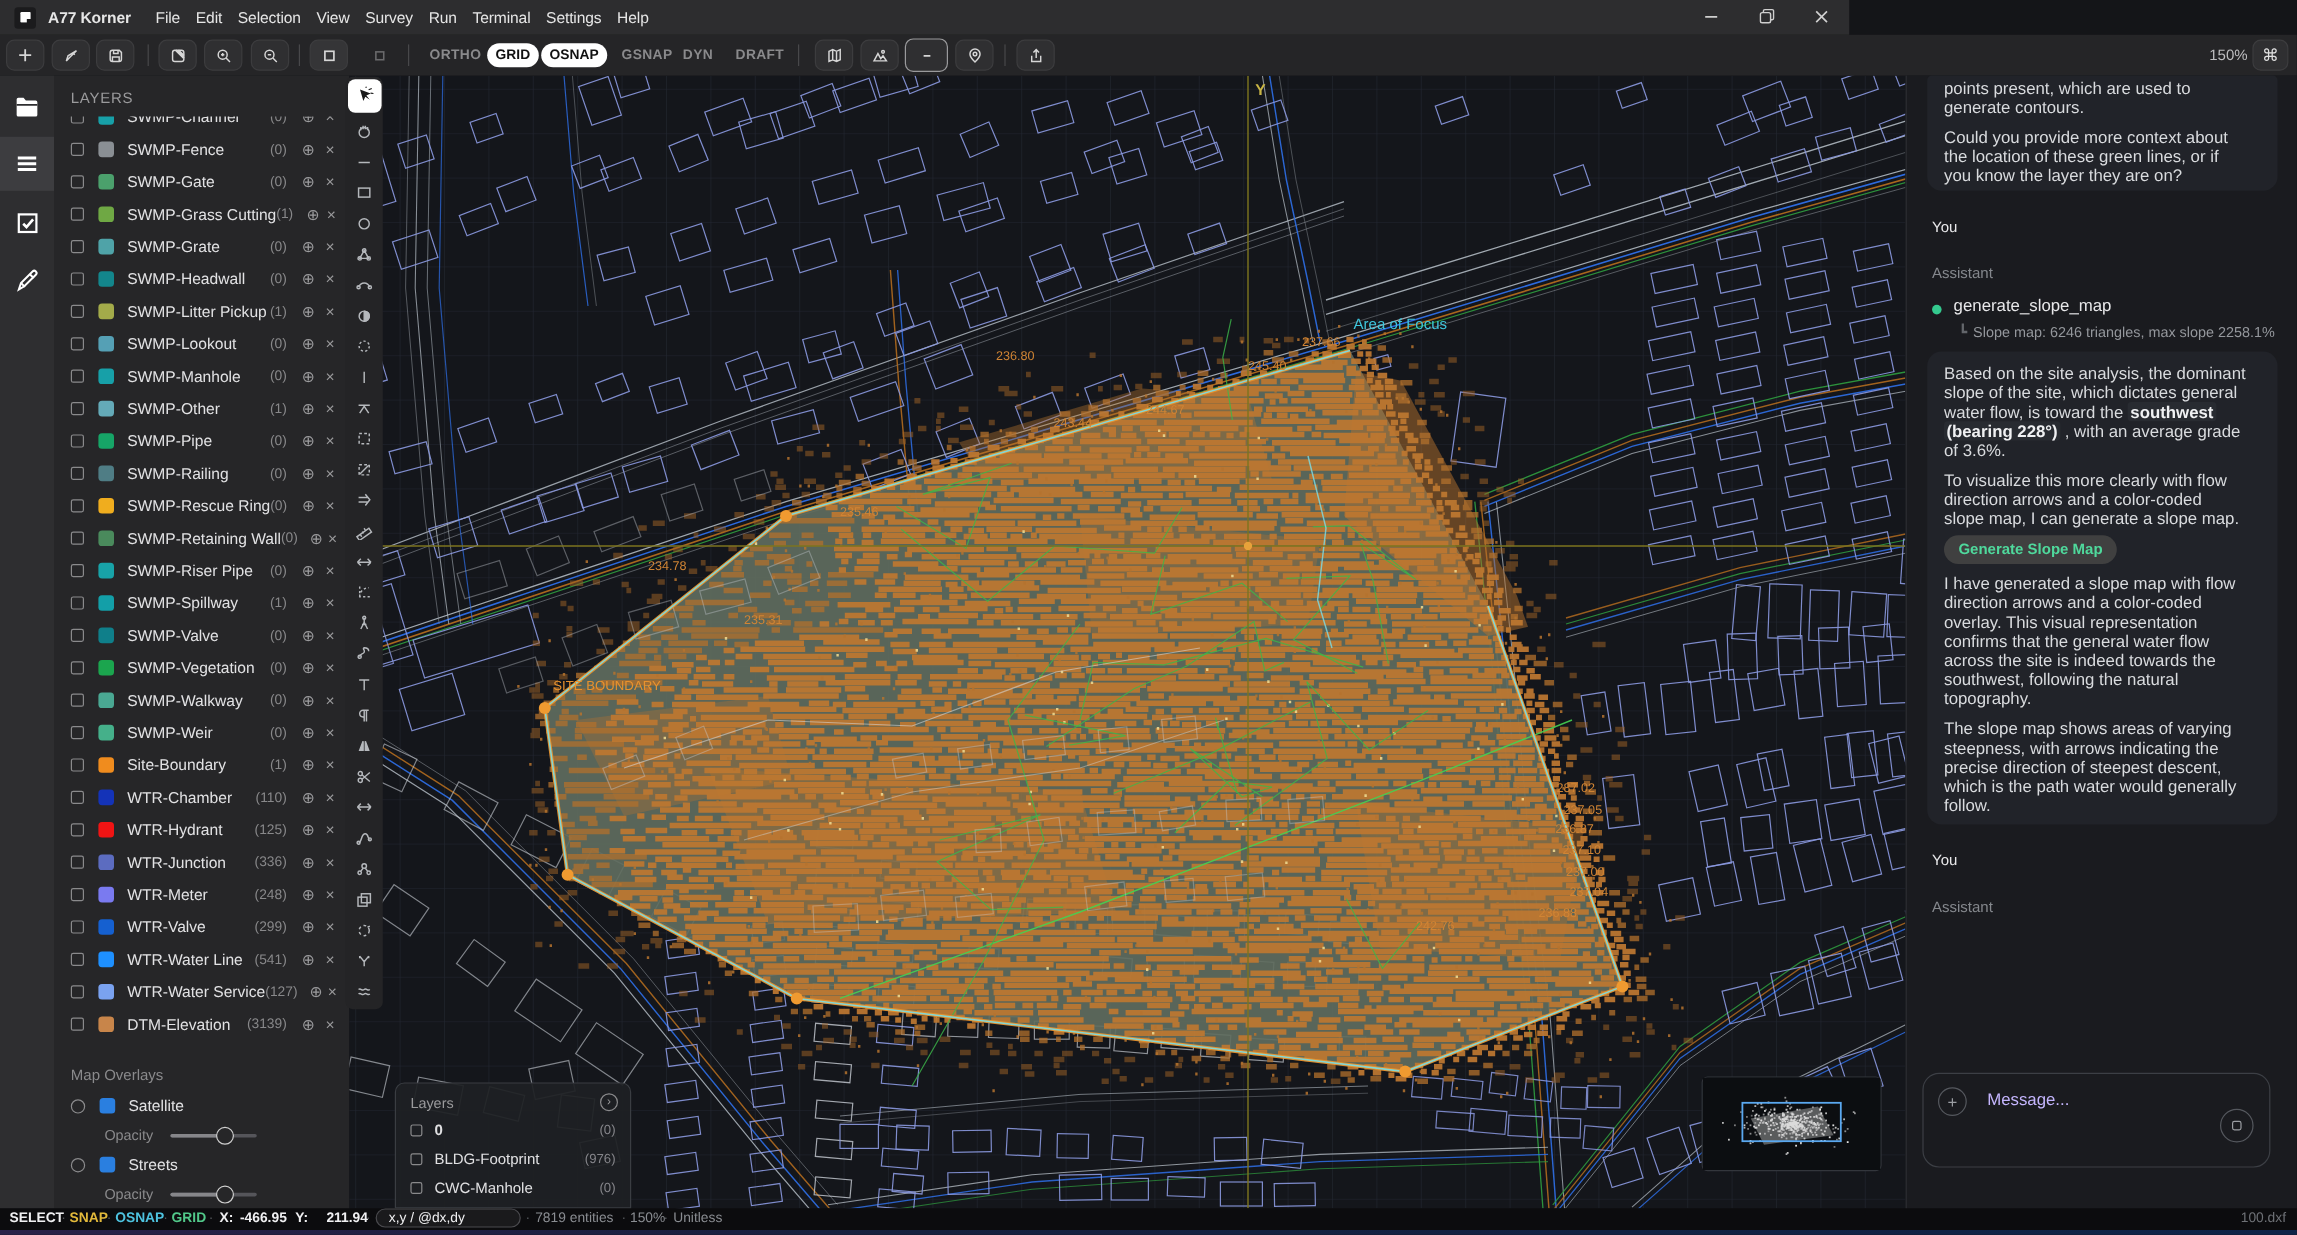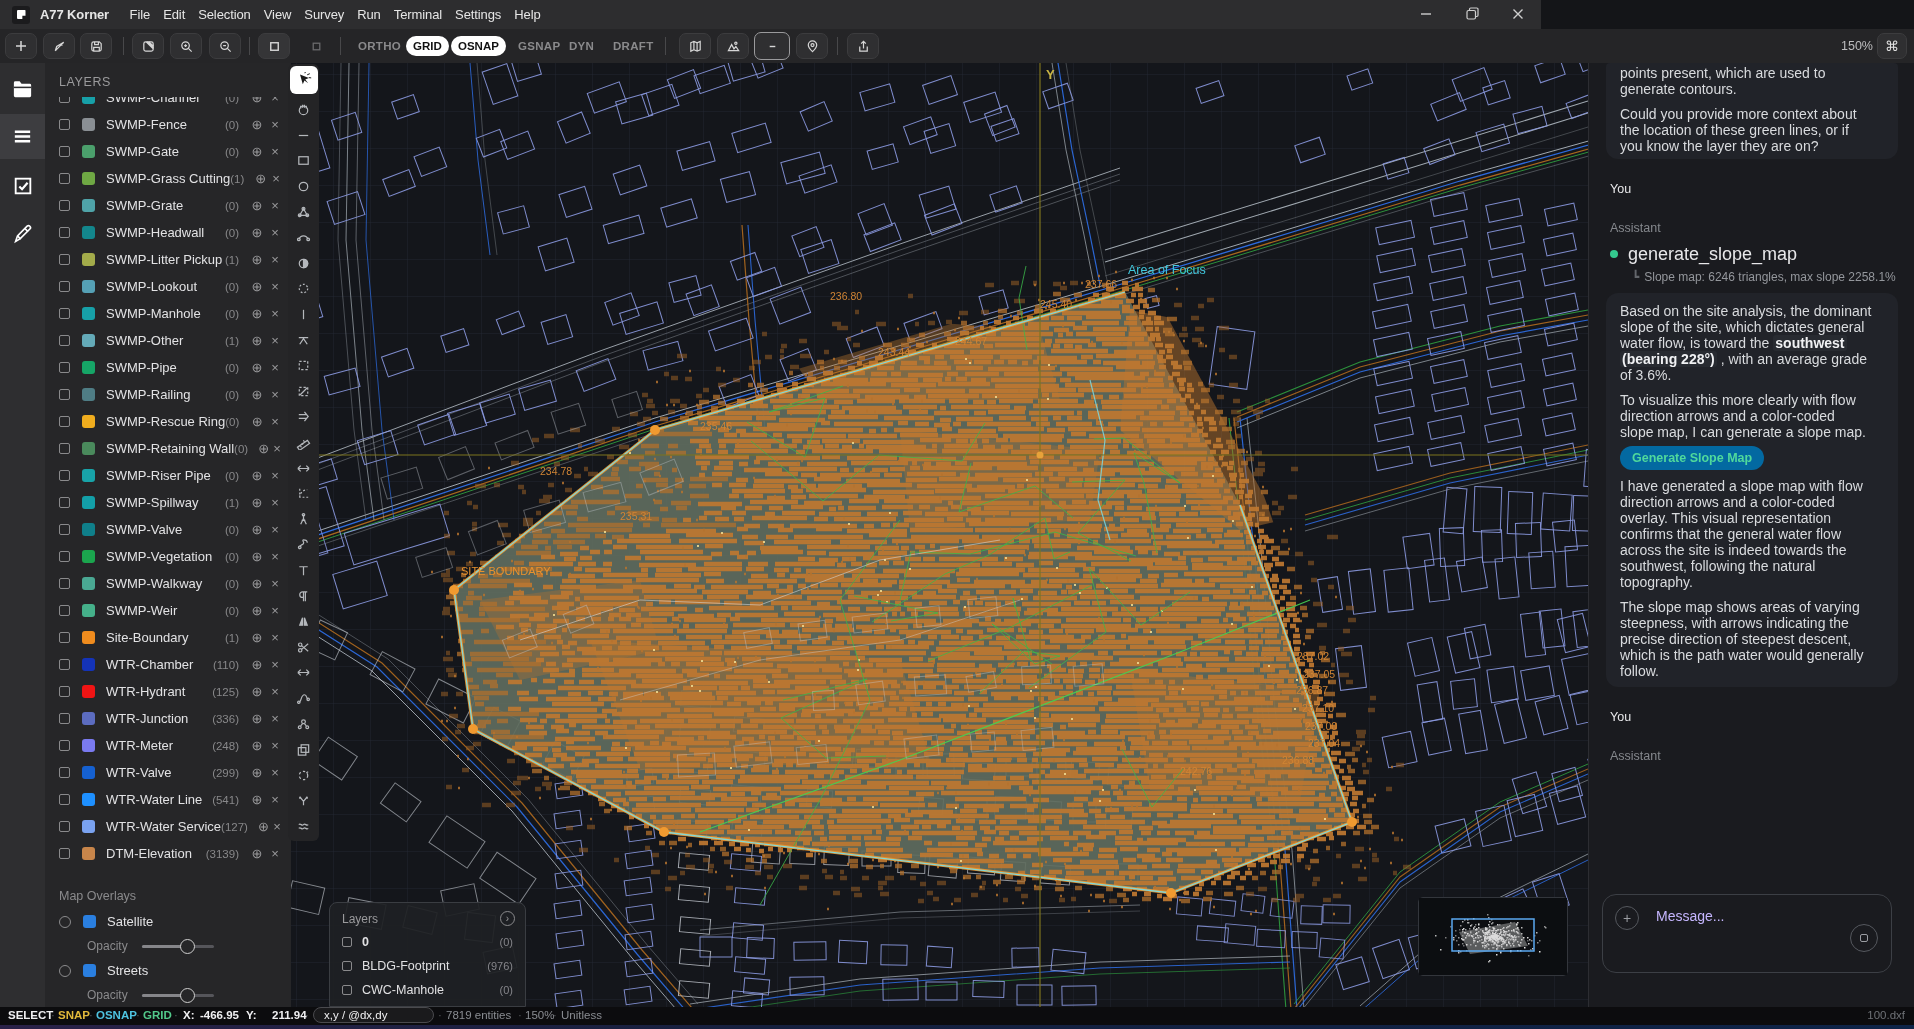--- a/index.html
+++ b/index.html
@@ -50,25 +50,25 @@
 .rpanel{position:absolute;left:1588px;top:63px;width:326px;height:944px;background:#1a1b1f;border-left:1px solid #2c2d32;color:#d6d8dc}
 .tabs{position:relative;height:33px;font-size:12.5px;letter-spacing:.4px;color:#7c7f85}
 .tabs span{position:absolute;top:9px}
 .tabs .on{color:#fff}
 .tabs .ul{position:absolute;left:2px;top:30px;width:42px;height:2px;background:#3d8ce8}
 .chat{padding:0 16px 0 17px;font-size:14px;line-height:16px}
 .abub{background:#212329;border-radius:12px;padding:9px 14px 5px;color:#d9dbde}
 .ubub{display:inline-block;background:#35383e;border-radius:14px;padding:9px 14px;color:#e3e4e6}
 .wholbl{font-size:12.5px;color:#e8e8ea;margin:22px 0 3px 4px}
 .asslbl{font-size:12.5px;color:#85888d;margin:23px 0 0 4px}
-.toolcall{display:flex;align-items:center;font-size:18px;color:#e8e8ea;margin:10px 0 0 4px}
+.toolcall{display:flex;align-items:flex-end;font-size:14px;color:#e8e8ea;margin:10px 0 0 4px}
 .tdot{width:8px;height:8px;border-radius:50%;background:#34c98e;margin-right:10px}
 .tres{font-size:12px;color:#94979c;margin:7px 0 0 26px;white-space:nowrap}
 .tres .l{color:#63666b;margin-right:5px}
-.gbtn{display:inline-block;background:#0369a1;color:#4fd99c;font-size:12.5px;font-weight:700;border-radius:12px;padding:4px 12px;margin:6px 0 2px}
+.gbtn{display:inline-block;background:#404040;color:#4fd99c;font-size:12.5px;font-weight:700;border-radius:12px;padding:4px 12px;margin:6px 0 2px}
 .hl{font-weight:700;color:#f0f1f3;background:#282b31;border-radius:3px;padding:0 2px}
 .inputbox{position:absolute;left:1602px;top:894px;width:290px;height:79px;border:1.2px solid #3c3f45;border-radius:14px}
 .plus{position:absolute;left:12px;top:11px;width:24px;height:24px;border:1.2px solid #55585e;border-radius:50%;color:#9a9da2;font-size:14px;display:flex;align-items:center;justify-content:center}
 .msgph{position:absolute;left:53px;top:13px;font-size:14px;color:#c4b5fd}
 .stopb{position:absolute;right:13px;bottom:20px;width:28px;height:28px;border:1.2px solid #55585e;border-radius:50%;display:flex;align-items:center;justify-content:center}
 .stopb span{width:8px;height:8px;border:1.3px solid #9a9da2;border-radius:2px}
 .statusbar{position:absolute;left:0;top:1007px;width:1914px;height:18px;background:#0c0c0e;font-size:11.5px;color:#8a8d92}
 .sb{position:absolute;top:2px;white-space:nowrap}
 .sb.b{color:#f0f0f2;font-weight:700}
 .sb.d{color:#55585c}

